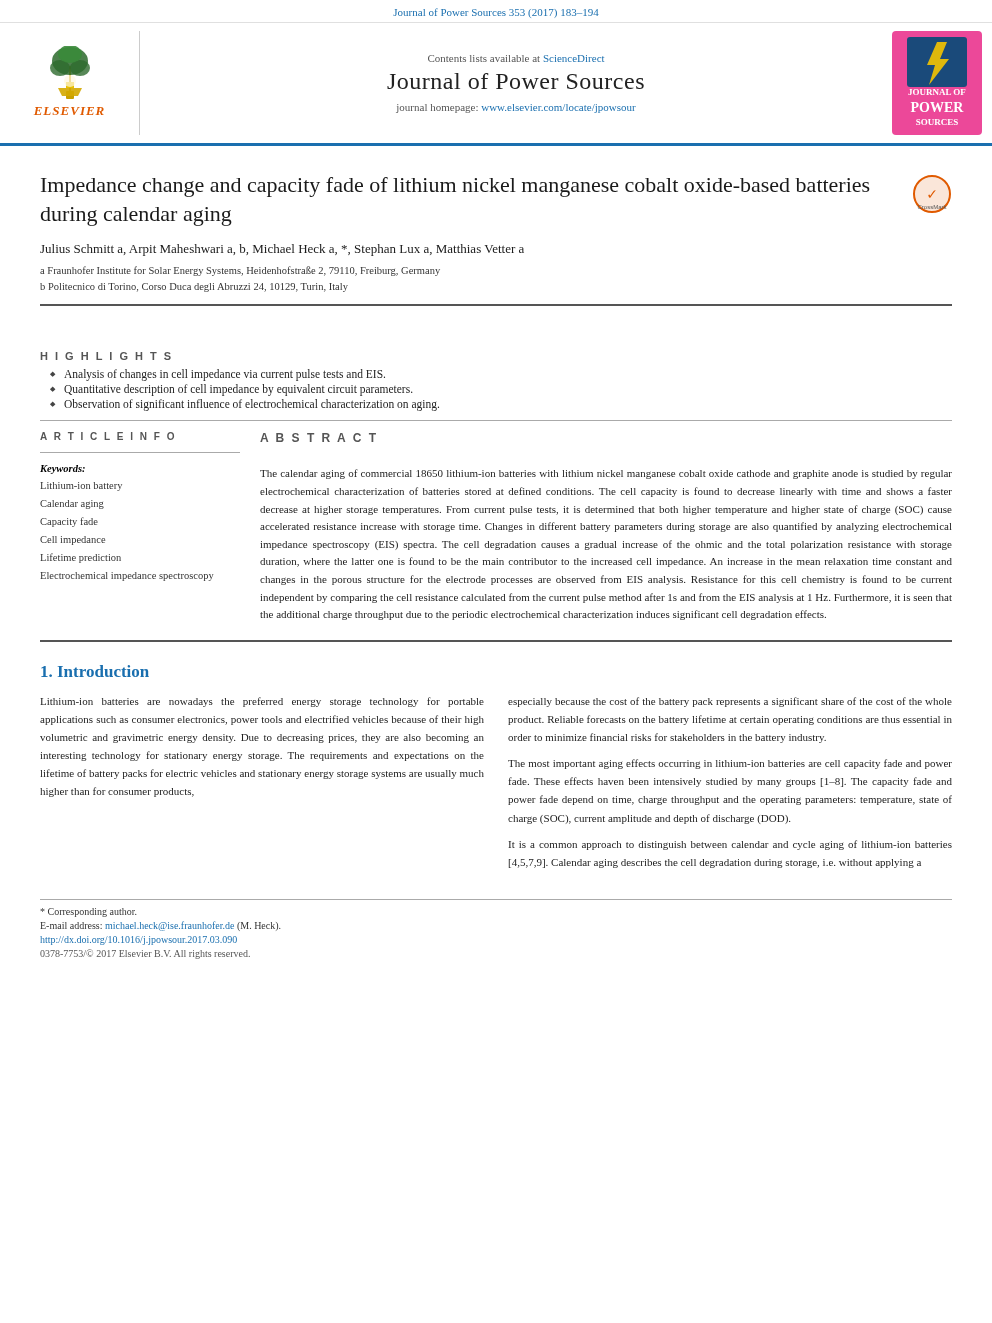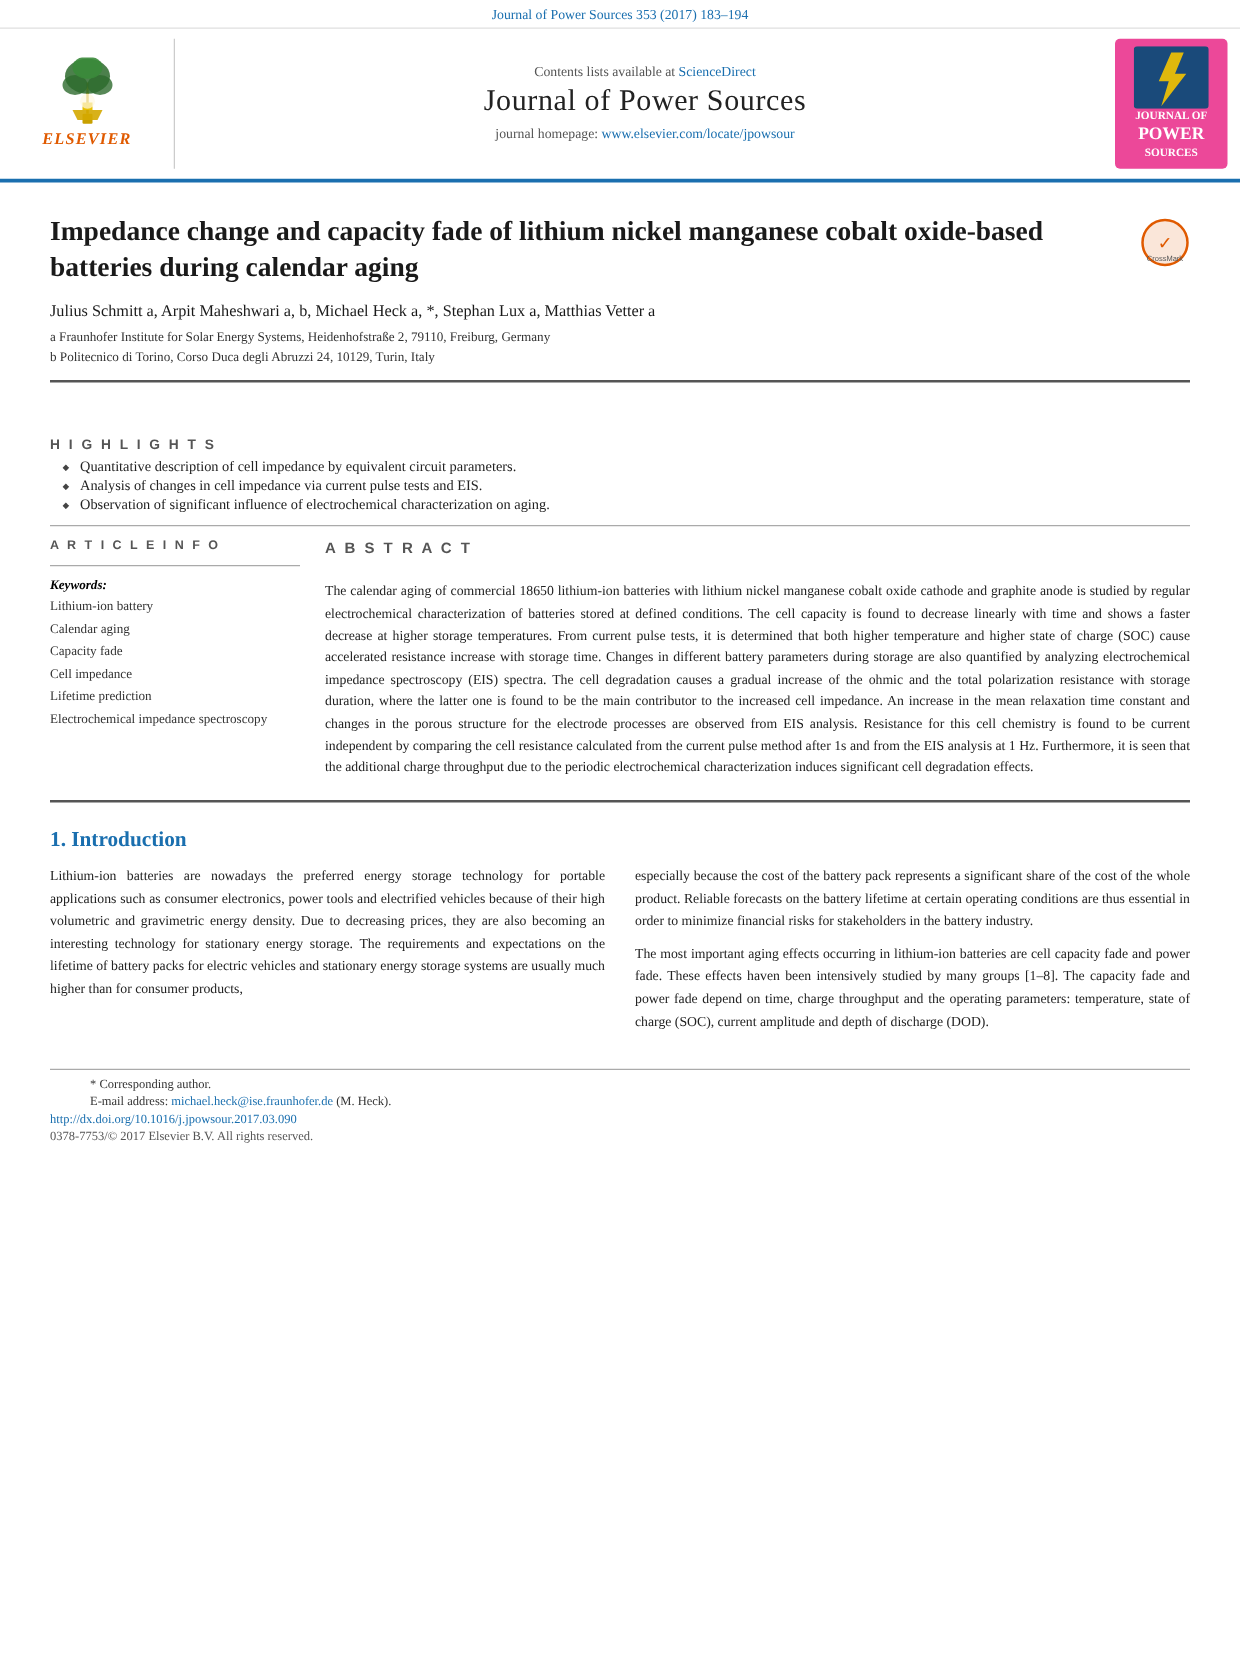--- a/index.html
+++ b/index.html
@@ -105,21 +105,21 @@
       font-size: 14px;
       display: block;
     }
     
     .article-body {
       padding: 16px 40px 20px 40px;
     }
     
     .article-title {
       font-size: 22px;
-      font-weight: bold;
+      font-weight: normal;
       color: #1a1a1a;
       line-height: 1.35;
       margin-bottom: 12px;
       margin-top: 8px;
     }
     .crossmark {
       float: right;
       margin-left: 10px;
       margin-top: 4px;
       width: 40px;
@@ -282,21 +282,20 @@
     
     .footnote-area {
       border-top: 1px solid #aaa;
       margin-top: 20px;
       padding-top: 6px;
     }
     .footnote-text {
       font-size: 10px;
       color: #333;
       margin-bottom: 3px;
-      margin-left: 32px;
     }
     .footnote-link {
       color: #1a6faf;
       text-decoration: none;
     }
     .doi-line {
       font-size: 10px;
       color: #1a6faf;
       margin-bottom: 3px;
     }
@@ -380,22 +379,22 @@
     <div class="affiliations">
       <div>a Fraunhofer Institute for Solar Energy Systems, Heidenhofstraße 2, 79110, Freiburg, Germany</div>
       <div>b Politecnico di Torino, Corso Duca degli Abruzzi 24, 10129, Turin, Italy</div>
     </div>
 
     <hr class="divider-thick">
 
     <div class="highlights-section">
       <div class="section-label">H I G H L I G H T S</div>
       <ul class="highlights-list">
+        <li>Analysis of changes in cell impedance via current pulse tests and EIS.</li>
         <li>Quantitative description of cell impedance by equivalent circuit parameters.</li>
-        <li>Analysis of changes in cell impedance via current pulse tests and EIS.</li>
         <li>Observation of significant influence of electrochemical characterization on aging.</li>
       </ul>
     </div>
 
     <hr class="divider">
 
     <div class="two-col">
 
       <div class="left-col">
         <div class="info-label">A R T I C L E   I N F O</div>
@@ -427,20 +426,21 @@
       <div class="two-col-intro">
         <div class="intro-col">
           <div class="intro-text">
             <p>Lithium-ion batteries are nowadays the preferred energy storage technology for portable applications such as consumer electronics, power tools and electrified vehicles because of their high volumetric and gravimetric energy density. Due to decreasing prices, they are also becoming an interesting technology for stationary energy storage. The requirements and expectations on the lifetime of battery packs for electric vehicles and stationary energy storage systems are usually much higher than for consumer products,</p>
           </div>
         </div>
         <div class="intro-col">
           <div class="intro-text">
             <p>especially because the cost of the battery pack represents a significant share of the cost of the whole product. Reliable forecasts on the battery lifetime at certain operating conditions are thus essential in order to minimize financial risks for stakeholders in the battery industry.</p>
             <p>The most important aging effects occurring in lithium-ion batteries are cell capacity fade and power fade. These effects haven been intensively studied by many groups [1–8]. The capacity fade and power fade depend on time, charge throughput and the operating parameters: temperature, state of charge (SOC), current amplitude and depth of discharge (DOD).</p>
+            <p>It is a common approach to distinguish between calendar and cycle aging of lithium-ion batteries [4,5,7,9]. Calendar aging describes the cell degradation during storage, i.e. without applying a</p>
           </div>
         </div>
       </div>
     </div>
 
     <div class="footnote-area">
       <div class="footnote-text">
         <span>* Corresponding author.</span>
       </div>
       <div class="footnote-text">

